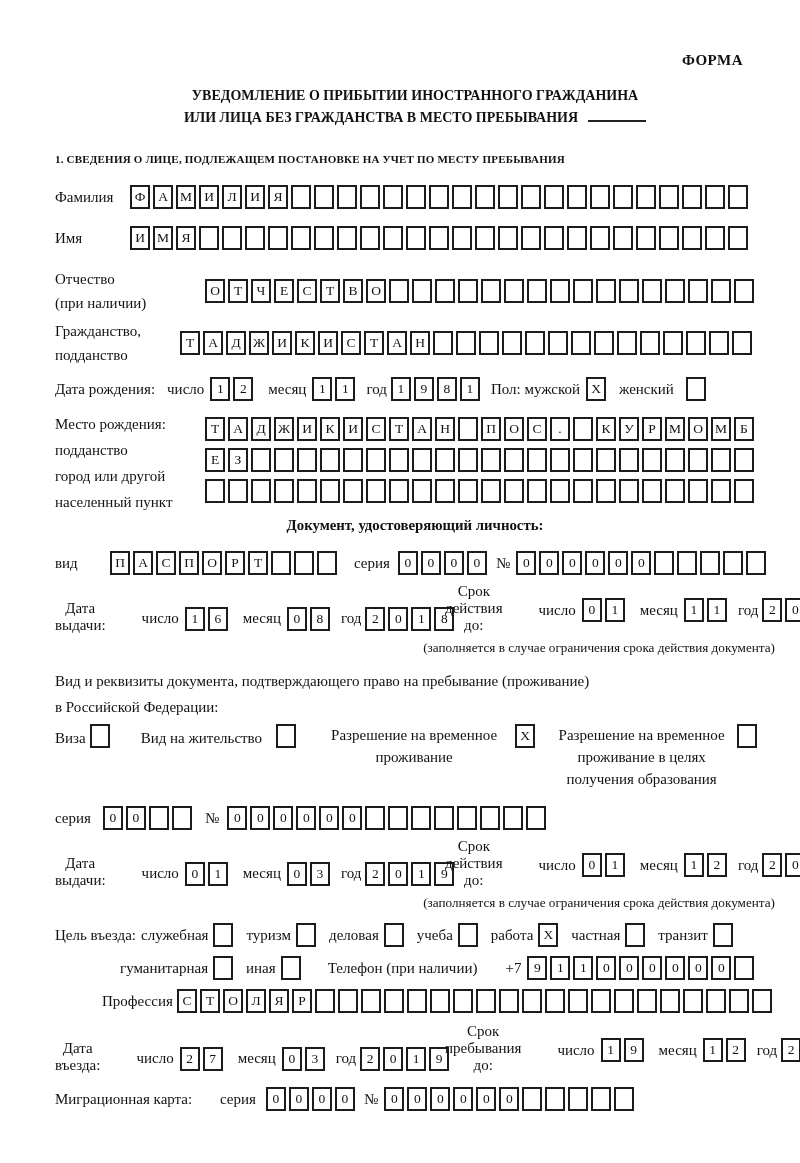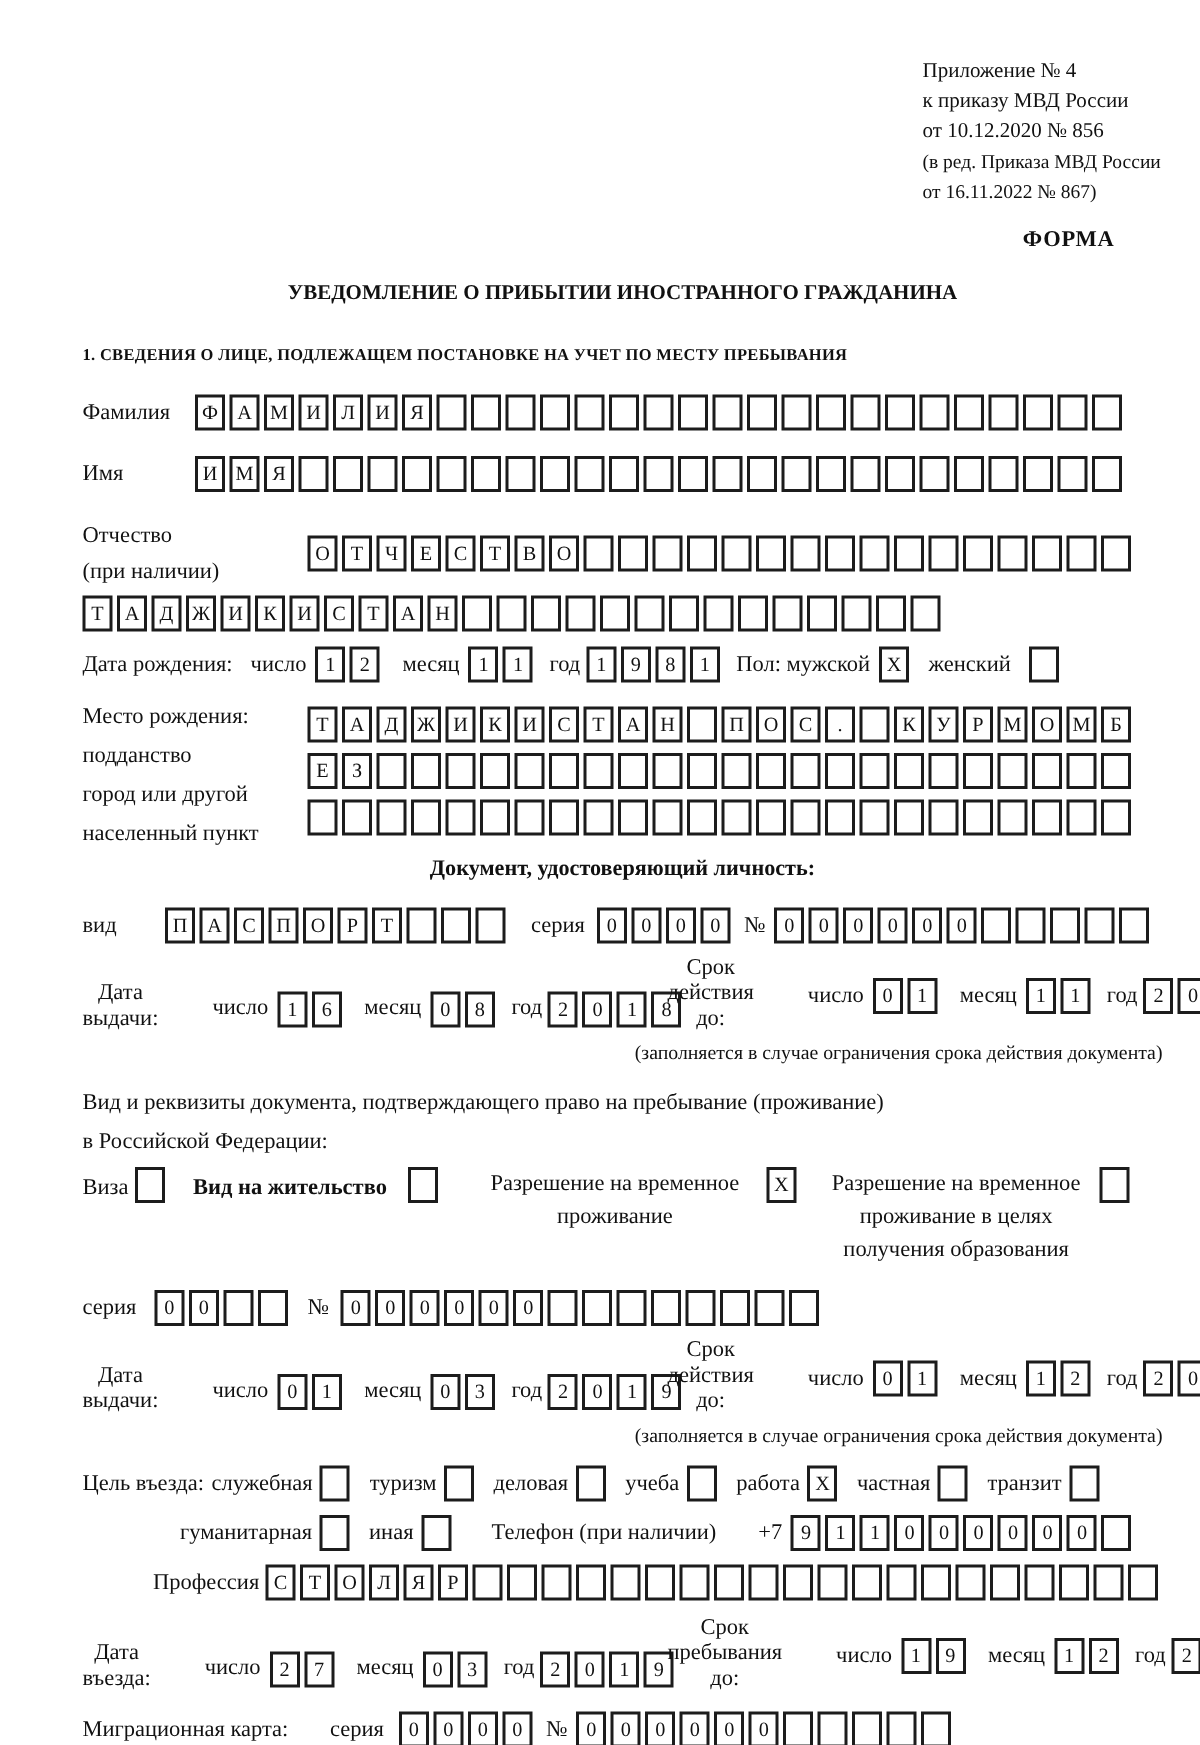--- a/index.html
+++ b/index.html
@@ -38,32 +38,28 @@
   .opt-box{margin-top:0;}
   .purpose-line{display:flex;align-items:center;flex-wrap:nowrap;white-space:nowrap;}
   .plbl{margin-right:5px;}
   .pbox{margin-right:10px;}
 </style>
 </head>
 <body>
 
 <div class="page">
 
-  <div class="hdr">
-    <div>Приложение № 4</div>
-    <div>к приказу МВД России</div>
-    <div>от 10.12.2020 № 856</div>
-    <div class="sub">(в ред. Приказа МВД России</div>
-    <div class="sub">от 16.11.2022 № 867)</div>
-  </div>
 
   <div class="forma">ФОРМА</div>
 
   <div class="title">
     <div>УВЕДОМЛЕНИЕ О ПРИБЫТИИ ИНОСТРАННОГО ГРАЖДАНИНА</div>
+    <div>
+      <span>ИЛИ ЛИЦА БЕЗ ГРАЖДАНСТВА В МЕСТО ПРЕБЫВАНИЯ</span><span class="blank-line"></span>
+    </div>
   </div>
 
   <div class="sec-heading">1. СВЕДЕНИЯ О ЛИЦЕ, ПОДЛЕЖАЩЕМ ПОСТАНОВКЕ НА УЧЕТ ПО МЕСТУ ПРЕБЫВАНИЯ</div>
 
   <div class="row" style="margin-top:20px;">
     <span class="lbl lblcol" style="width:75px;">Фамилия</span>
     <span class="grid">
         <span class="cbox">Ф</span>
         <span class="cbox">А</span>
         <span class="cbox">М</span>
@@ -154,20 +150,24 @@
         <span class="cbox"></span>
         <span class="cbox"></span>
         <span class="cbox"></span>
         <span class="cbox"></span>
         <span class="cbox"></span>
         <span class="cbox"></span>
       </span>
   </div>
 
   <div class="row row-top" style="margin-top:4px;">
+    <span class="lbl lblcol" style="width:125px;">
+      <span>Гражданство,</span><br>
+      <span>подданство</span>
+    </span>
     <span class="grid">
         <span class="cbox">Т</span>
         <span class="cbox">А</span>
         <span class="cbox">Д</span>
         <span class="cbox">Ж</span>
         <span class="cbox">И</span>
         <span class="cbox">К</span>
         <span class="cbox">И</span>
         <span class="cbox">С</span>
         <span class="cbox">Т</span>
@@ -398,21 +398,21 @@
   <div class="intro">
     <span>Вид и реквизиты документа, подтверждающего право на пребывание (проживание)</span><br>
     <span>в Российской Федерации:</span>
   </div>
 
   <div class="opts">
     <span class="lbl" style="line-height:28px;">Виза</span>
     <span class="grid" style="margin-left:4px;">
         <span class="cbox"></span>
       </span>
-    <span class="lbl" style="margin-left:16px;line-height:28px;font-weight:bold;">Вид на жительство</span>
+    <span class="lbl" style="margin-left:28px;line-height:28px;">Вид на жительство</span>
     <span class="grid" style="margin-left:14px;">
         <span class="cbox"></span>
       </span>
     <span class="optcol" style="margin-left:20px;width:190px;">
       <span>Разрешение на временное</span><br>
       <span>проживание</span>
     </span>
     <span class="grid opt-box" style="margin-left:6px;">
         <span class="cbox">X</span>
       </span>

